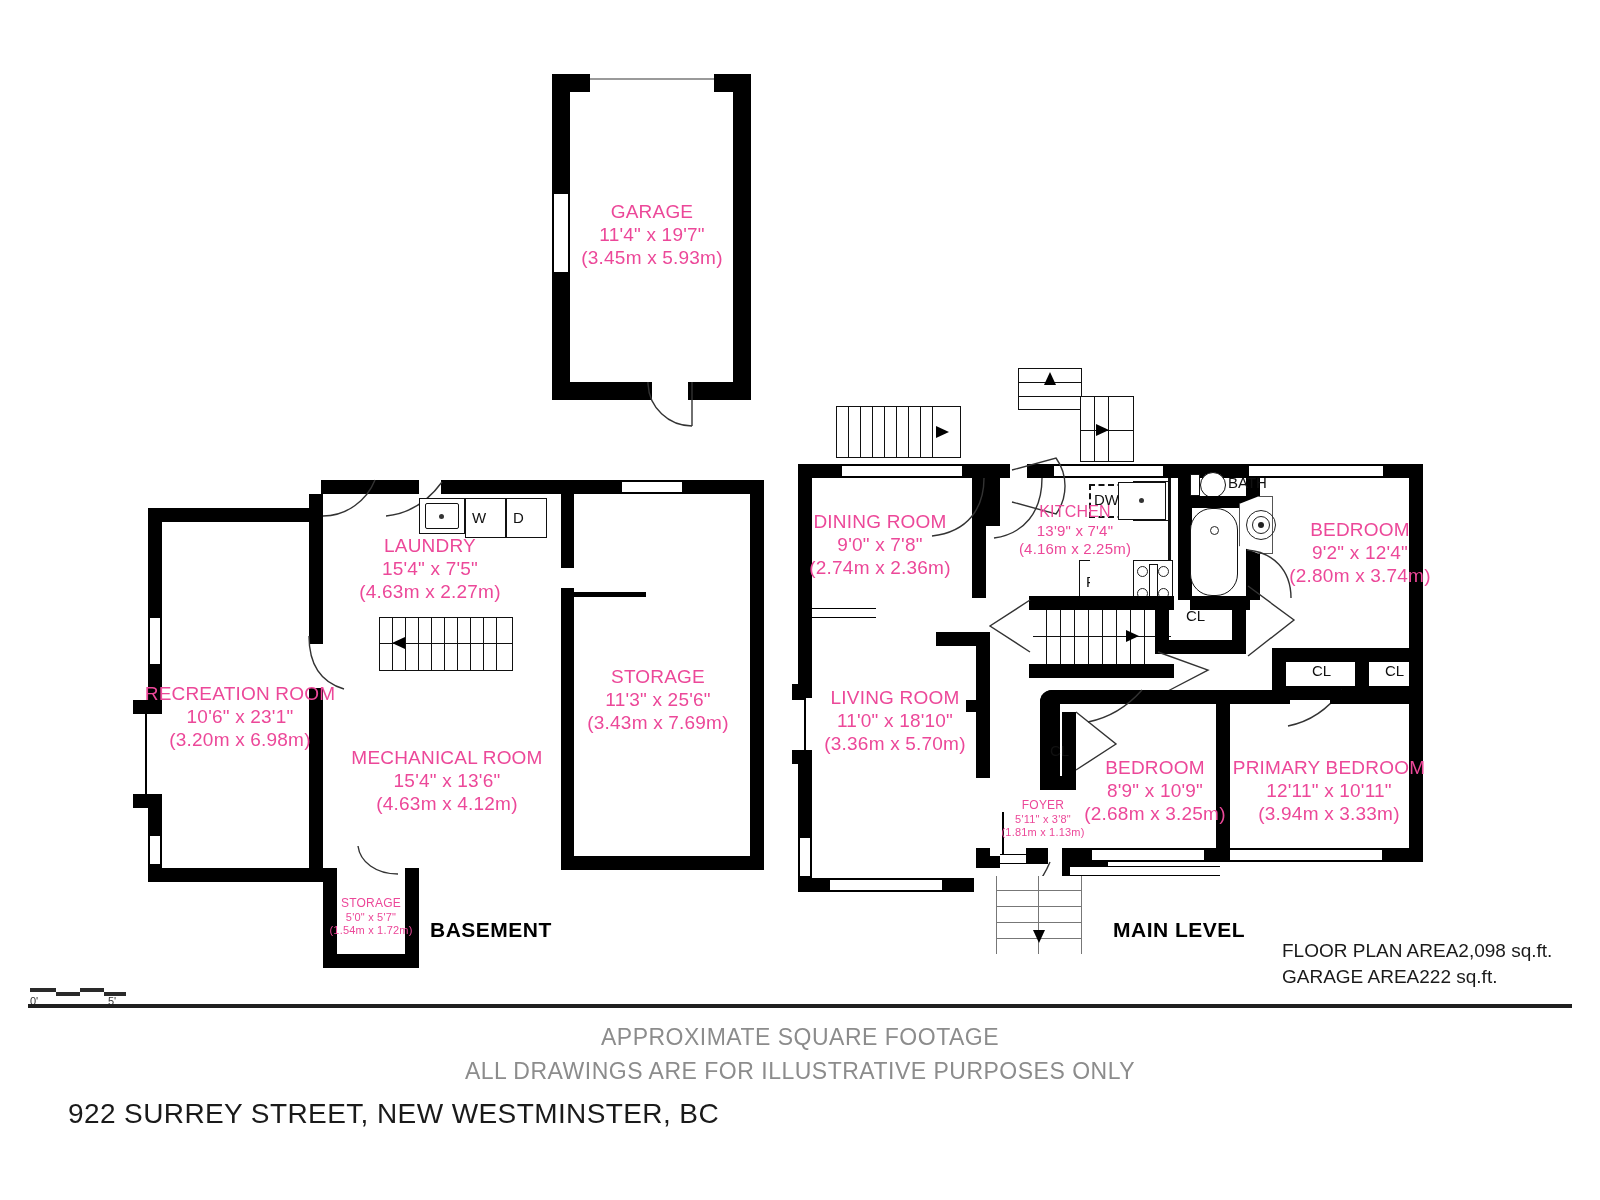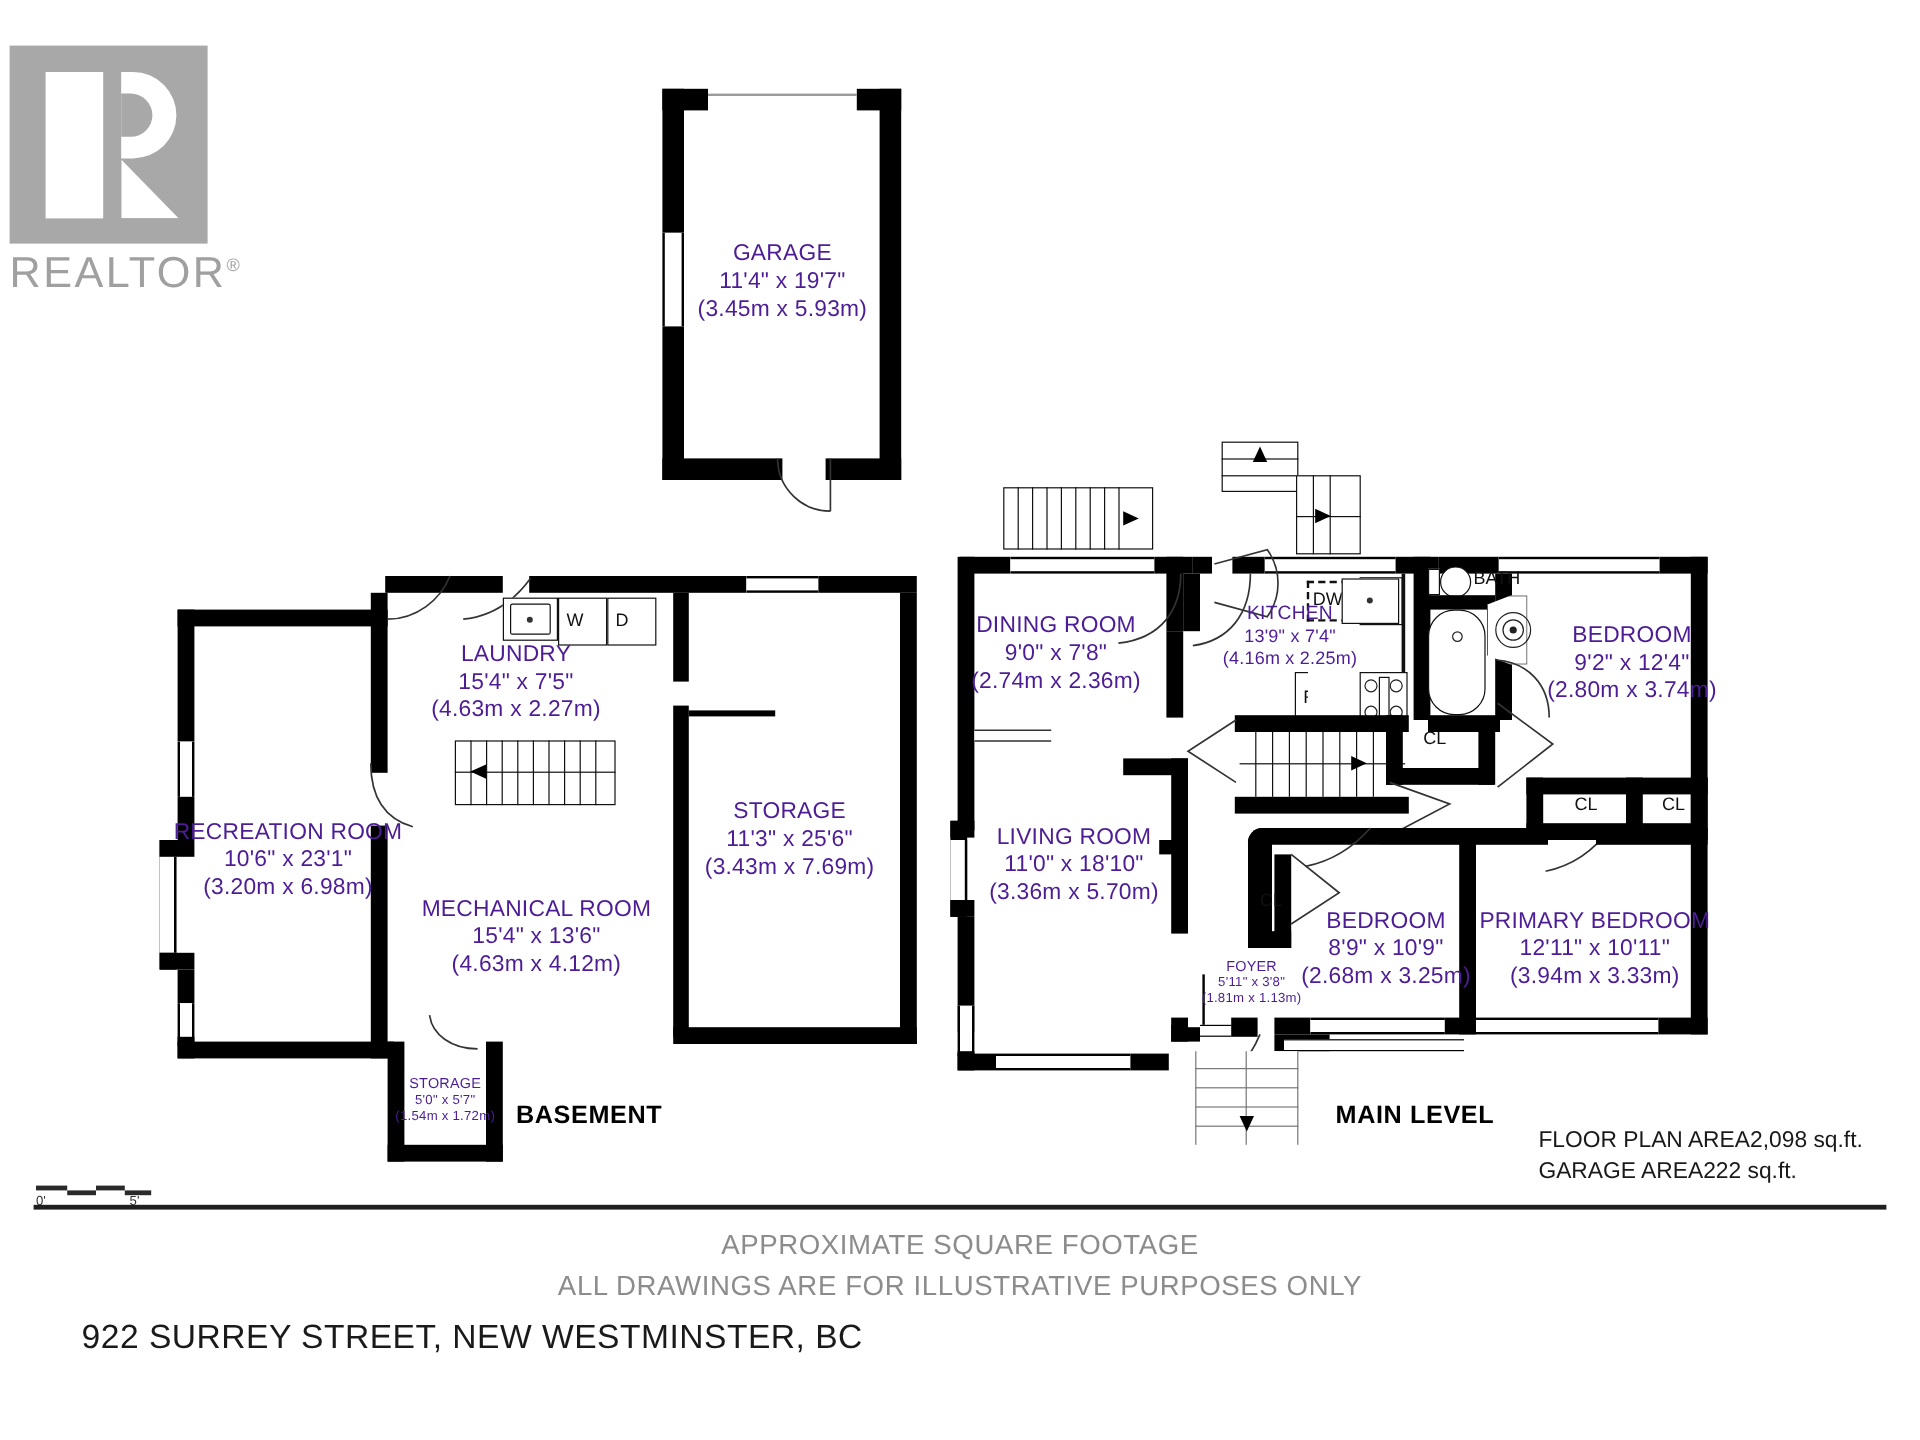--- a/index.html
+++ b/index.html
@@ -54,21 +54,21 @@
     position: absolute; background: #ffffff;
     border-top: 2px solid #000; border-bottom: 2px solid #000;
   }
   .win-v {
     position: absolute; background: #ffffff;
     border-left: 2px solid #000; border-right: 2px solid #000;
   }
   .label {
     position: absolute;
     font-family: "Liberation Sans", sans-serif;
-    color: #4c1d95;
+    color: #ec4899;
     text-align: center;
     line-height: 1.22;
     white-space: nowrap;
     letter-spacing: .2px;
   }
   .label .l1 { font-size: 19px; }
   .label .l2 { font-size: 19px; }
   .label .l3 { font-size: 19px; }
   .label.small .l1 { font-size: 12px; }
   .label.small .l2 { font-size: 11px; }
@@ -140,29 +140,20 @@
   
   #scalebar { position: absolute; left: 30px; top: 984px; width: 96px; height: 22px; }
   #scalebar .seg { position: absolute; height: 4px; background: #2a2a2a; }
   #scalebar .tk { position: absolute; font-size: 11px; color: #333; }
 </style>
 </head>
 <body>
 
 <div id="page">
 
-  <div id="realtor-logo">
-    <div class="rlt-box">
-      <div class="rlt-stem"></div>
-      <div class="rlt-bowl"></div>
-      <div class="rlt-bowl2"></div>
-      <div class="rlt-leg"></div>
-    </div>
-    <div class="rlt-word"><span>REALTOR</span><span class="rlt-reg">®</span></div>
-  </div>
 
   <div>
 
     <div class="wall" style="left:552px; top:74px;  width:18px; height:120px;"></div>
     <div class="win-v" style="left:552px; top:194px; width:18px; height:78px;"></div>
     <div class="wall" style="left:552px; top:272px; width:18px; height:128px;"></div>
     <div class="wall" style="left:552px; top:382px; width:100px; height:18px;"></div>
     <div class="wall" style="left:688px; top:382px; width:63px; height:18px;"></div>
     <div class="wall" style="left:733px; top:74px;  width:18px; height:326px;"></div>
     <div class="wall" style="left:552px; top:74px;  width:38px; height:18px;"></div>

